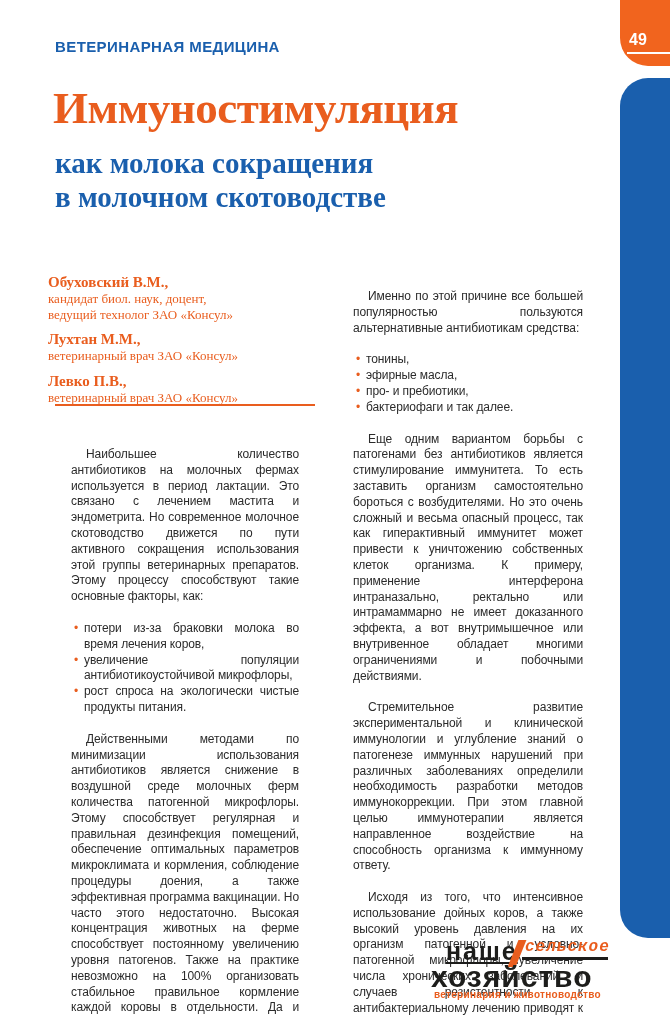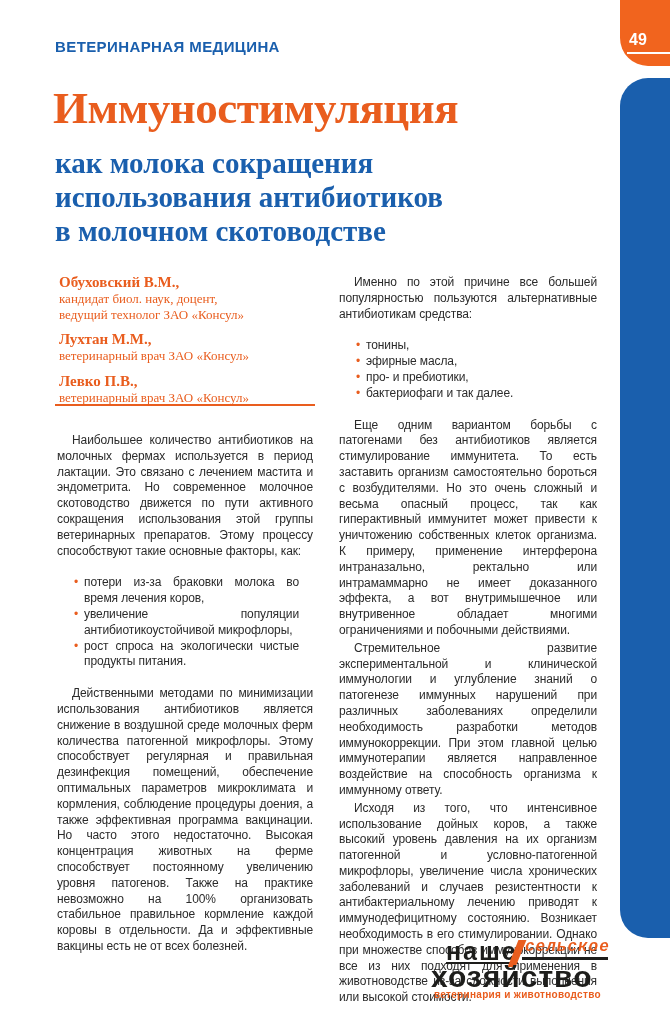--- a/index.html
+++ b/index.html
@@ -65,41 +65,41 @@
   }
   .subtitle {
     position:absolute; left:55px; top:146px;
     font-family:"Liberation Serif", serif;
     font-size:29px; font-weight:bold; line-height:34px;
     color:var(--accent-blue,#1A5FAD);
   }
 
   
   .authors {
-    position:absolute; left:59px; top:273px; width:272px;
+    position:absolute; left:48px; top:273px; width:272px;
     font-family:"Liberation Serif", serif;
     color:var(--accent-orange,#E95D1E);
   }
   .author { margin-bottom:8px; }
   .author-name { font-size:15px; font-weight:bold; line-height:18px; }
   .author-aff  { font-size:13px; line-height:15.5px; }
 
   .rule-orange {
     position:absolute; left:55px; top:404px; width:260px; height:2px;
     background:var(--accent-orange,#E95D1E);
   }
 
   
   .col {
     position:absolute;
     font-size:12px; line-height:15.8px; letter-spacing:-0.1px;
     text-align:justify;
     color:var(--body-text,#2B2B2B);
   }
-  .col p { margin:2px; text-indent:15px; }
+  .col p { margin:16px; text-indent:15px; }
   .col ul { margin:16px; padding:0; list-style:none; }
   .col li { position:relative; padding-left:13px; }
   .col li::before {
     content:"•";
     position:absolute; left:3px; top:0;
     color:var(--accent-orange,#E95D1E);
   }
   .col-left  { left:55px;  top:431px; width:260px; }
   .col-right { left:337px; top:273px; width:262px; }
 
@@ -149,21 +149,20 @@
     <div class="tab-rule"></div>
   </div>
 
   <div class="side-bar"></div>
 
 
   <h1 class="title">Иммуностимуляция</h1>
 
   <div class="subtitle">
     <div>как молока сокращения</div>
-    <div>использования антибиотиков</div>
     <div>в молочном скотоводстве</div>
   </div>
 
   <div class="authors">
     <div class="author">
       <div class="author-name">Обуховский В.М.,</div>
       <div class="author-aff">кандидат биол. наук, доцент,</div>
       <div class="author-aff">ведущий технолог ЗАО «Консул»</div>
     </div>
     <div class="author">

